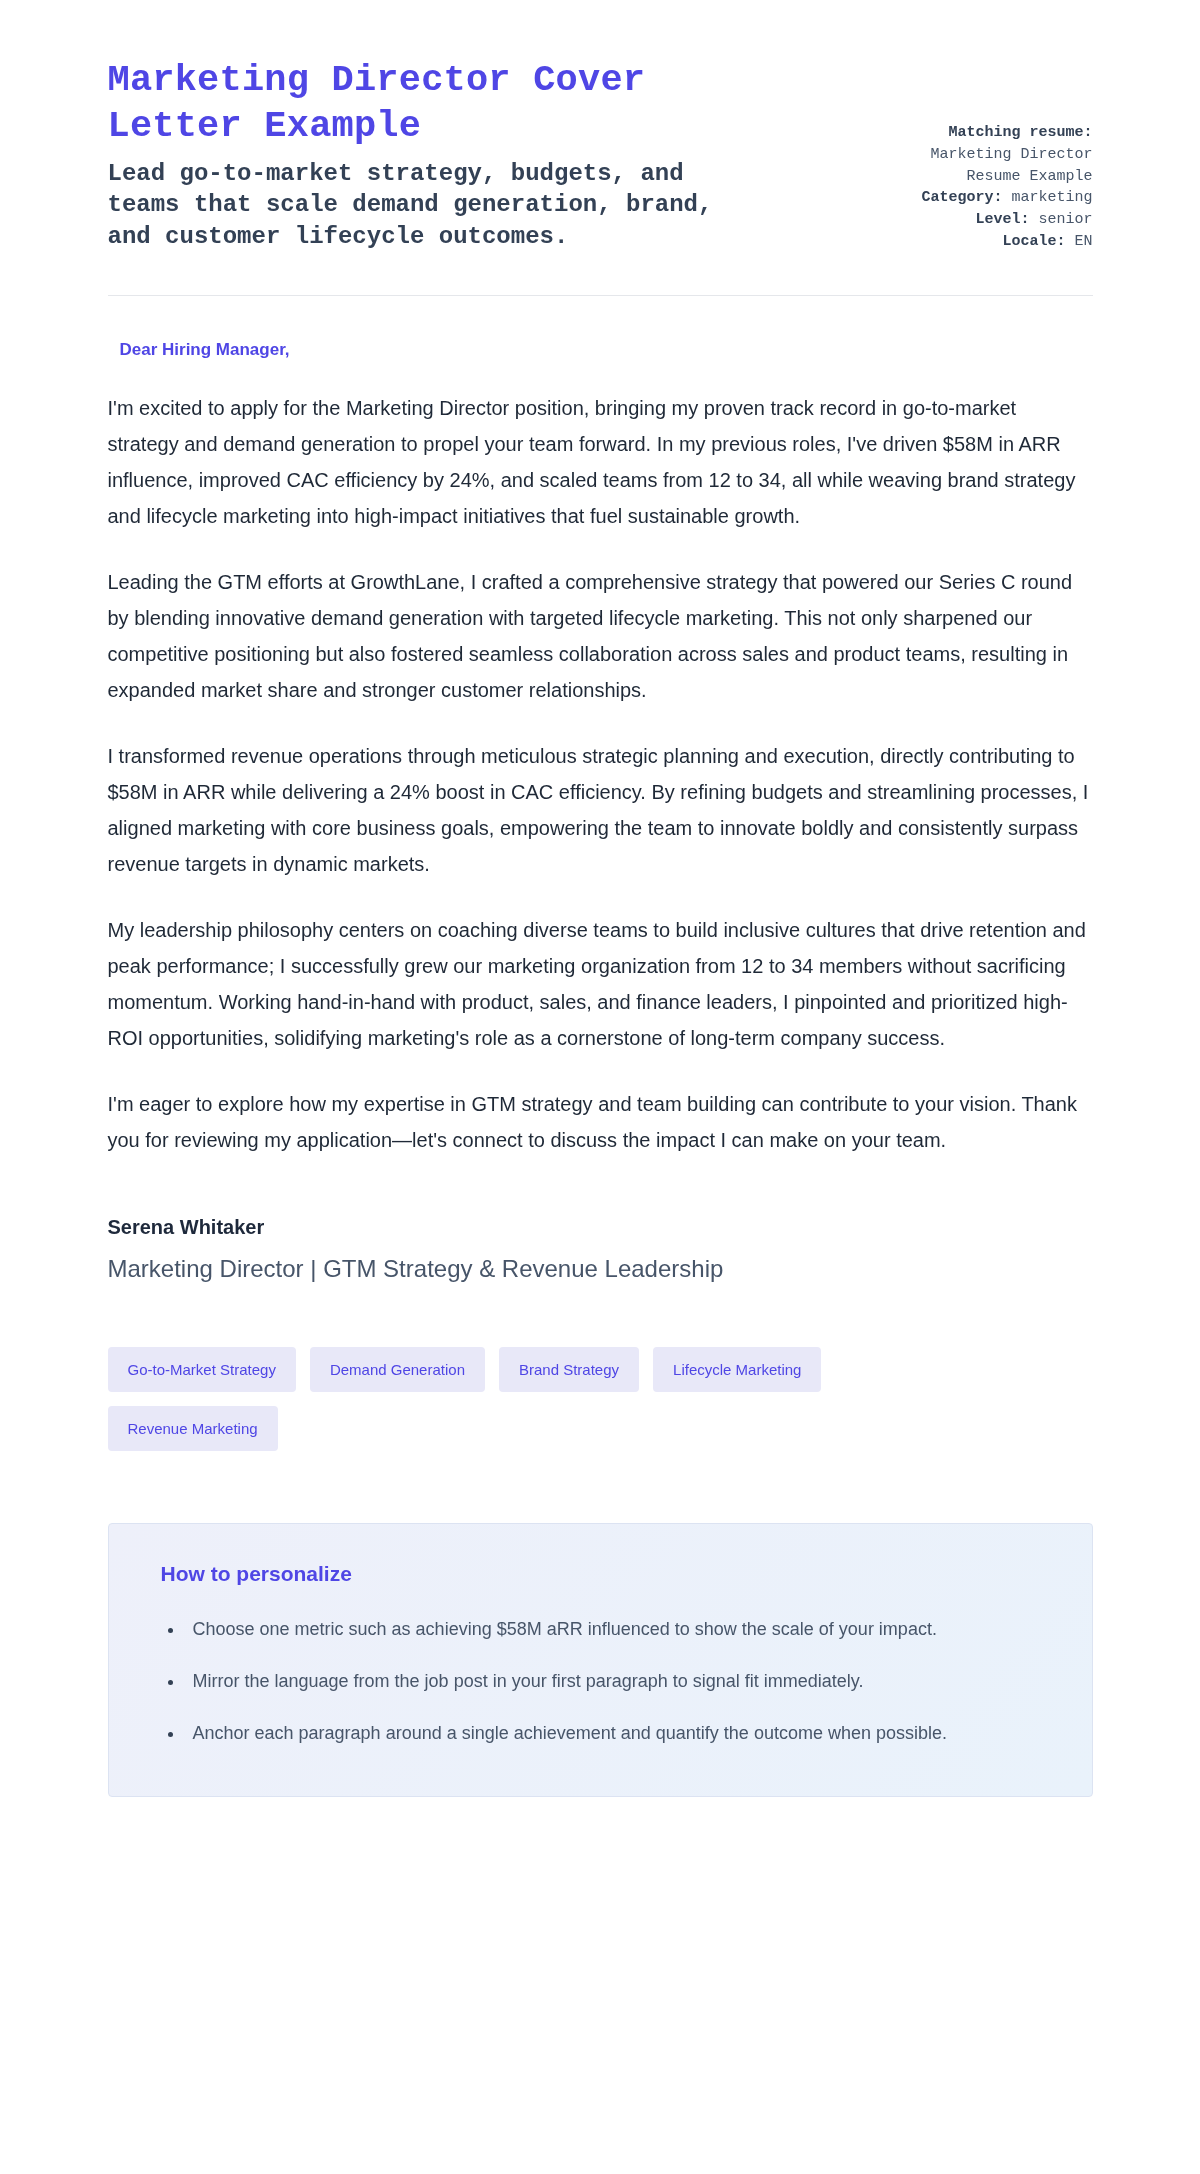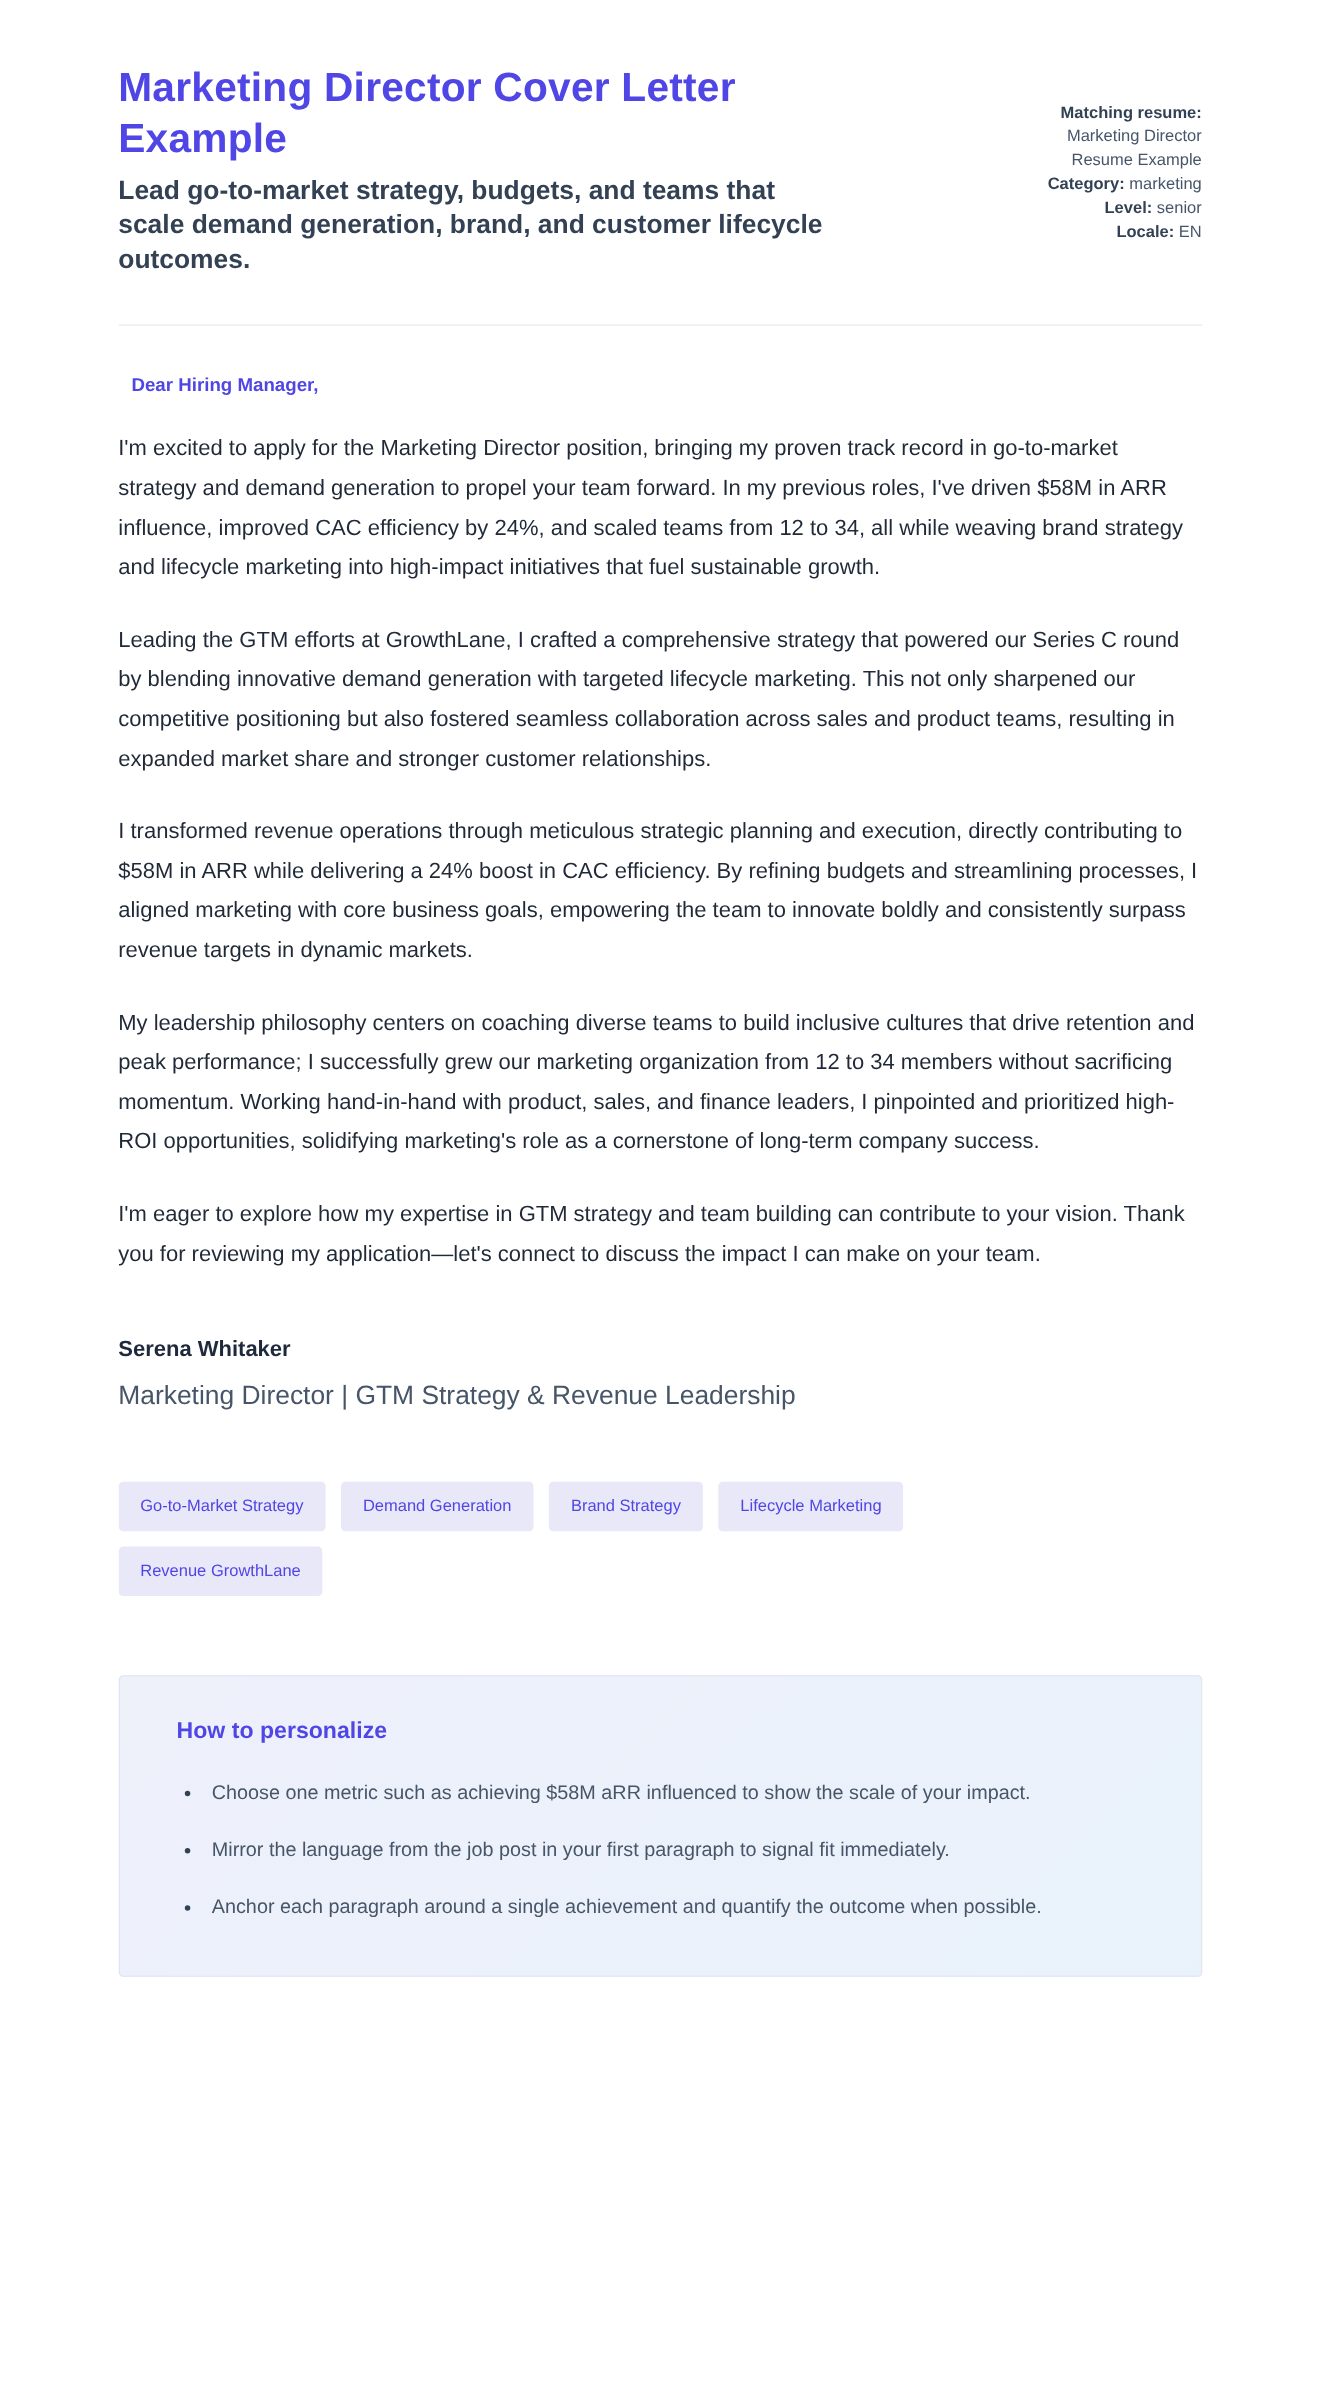--- a/index.html
+++ b/index.html
@@ -9,21 +9,21 @@
     color: #1f2937;
   }
   .page {
     width: 985px;
     margin: 0 auto;
     padding-top: 57px;
     padding-bottom: 70px;
   }
 
   
-  .header { display: flex; justify-content: space-between; align-items: center; }
+  .header { display: flex; justify-content: space-between; align-items: flex-end; font-family: Liberation Mono, monospace; }
   .header-left { width: 645px; }
   .page-title {
     color: #4f46e5;
     font-size: 37px;
     font-weight: bold;
     line-height: 1.25;
     letter-spacing: 0.2px;
   }
   .page-subtitle {
     margin-top: 8px;
@@ -151,21 +151,21 @@
       <div class="signature-name">Serena Whitaker</div>
       <div class="signature-title">Marketing Director | GTM Strategy &amp; Revenue Leadership</div>
     </div>
   </div>
 
   <div class="tags">
     <span class="chip">Go-to-Market Strategy</span>
     <span class="chip">Demand Generation</span>
     <span class="chip">Brand Strategy</span>
     <span class="chip">Lifecycle Marketing</span>
-    <span class="chip">Revenue GrowthLane</span>
+    <span class="chip">Revenue Marketing</span>
   </div>
 
   <div class="personalize">
     <h3 class="personalize-heading">How to personalize</h3>
     <ul>
       <li>Choose one metric such as achieving $58M aRR influenced to show the scale of your impact.</li>
       <li>Mirror the language from the job post in your first paragraph to signal fit immediately.</li>
       <li>Anchor each paragraph around a single achievement and quantify the outcome when possible.</li>
     </ul>
   </div>

